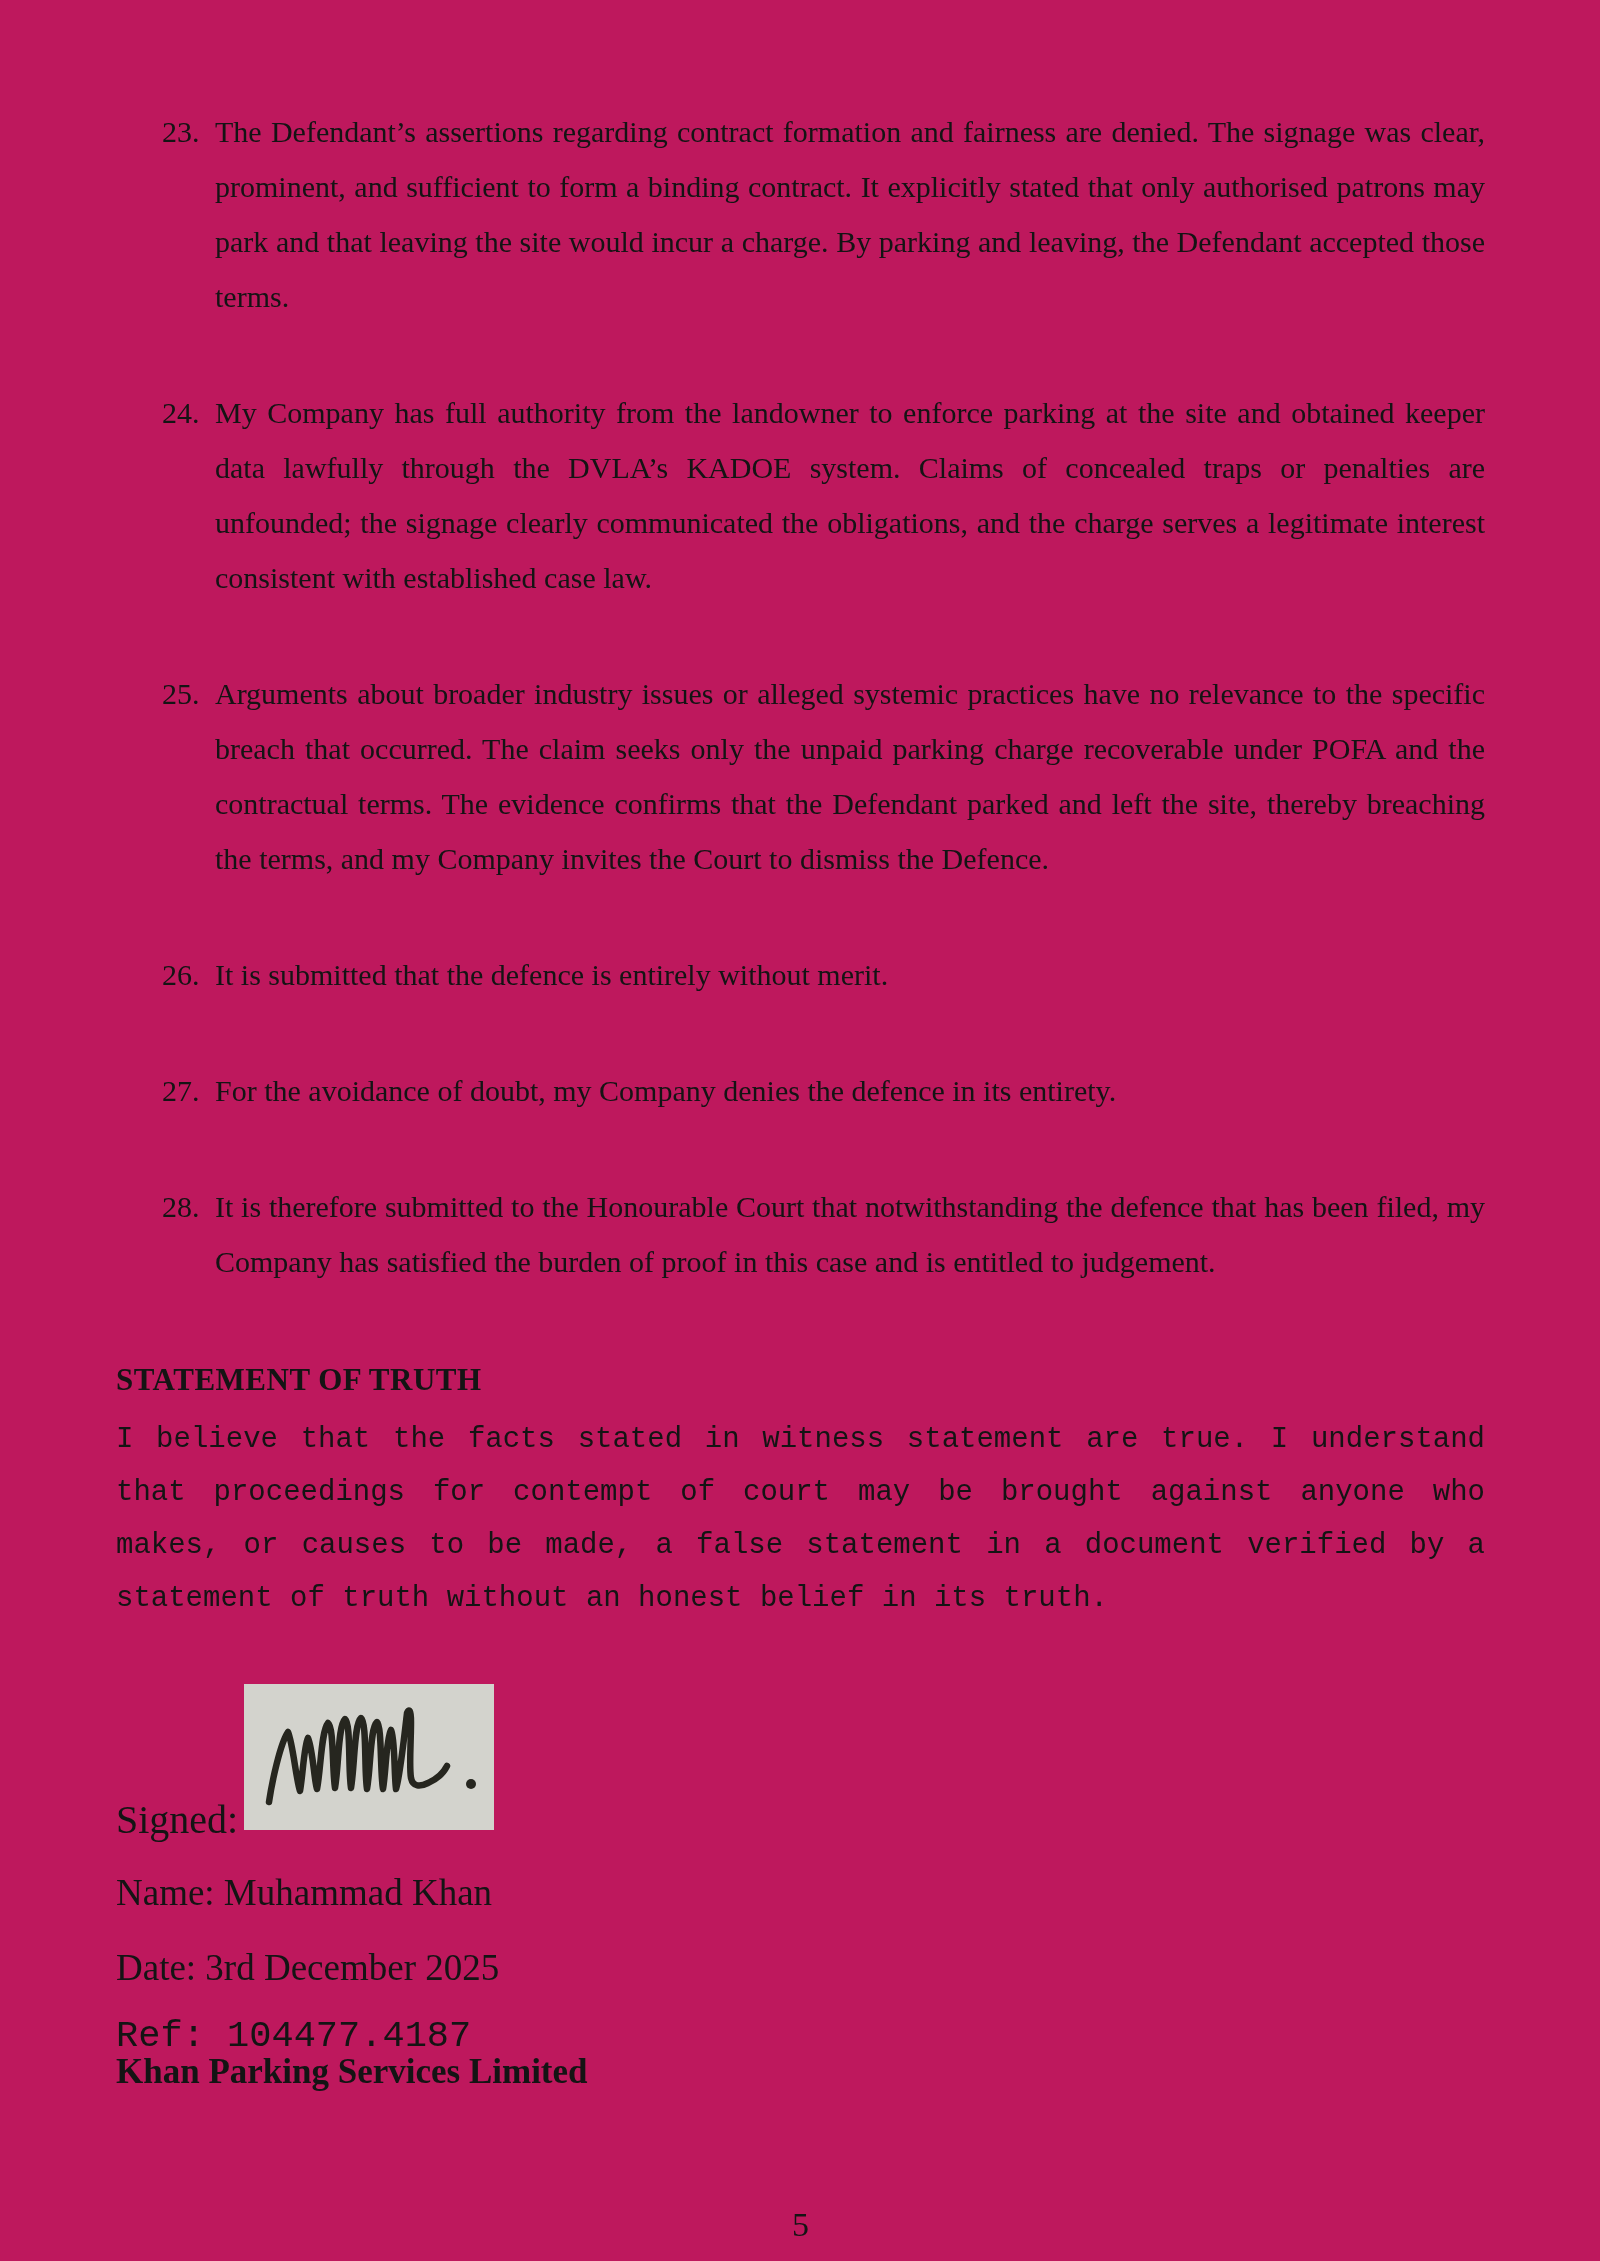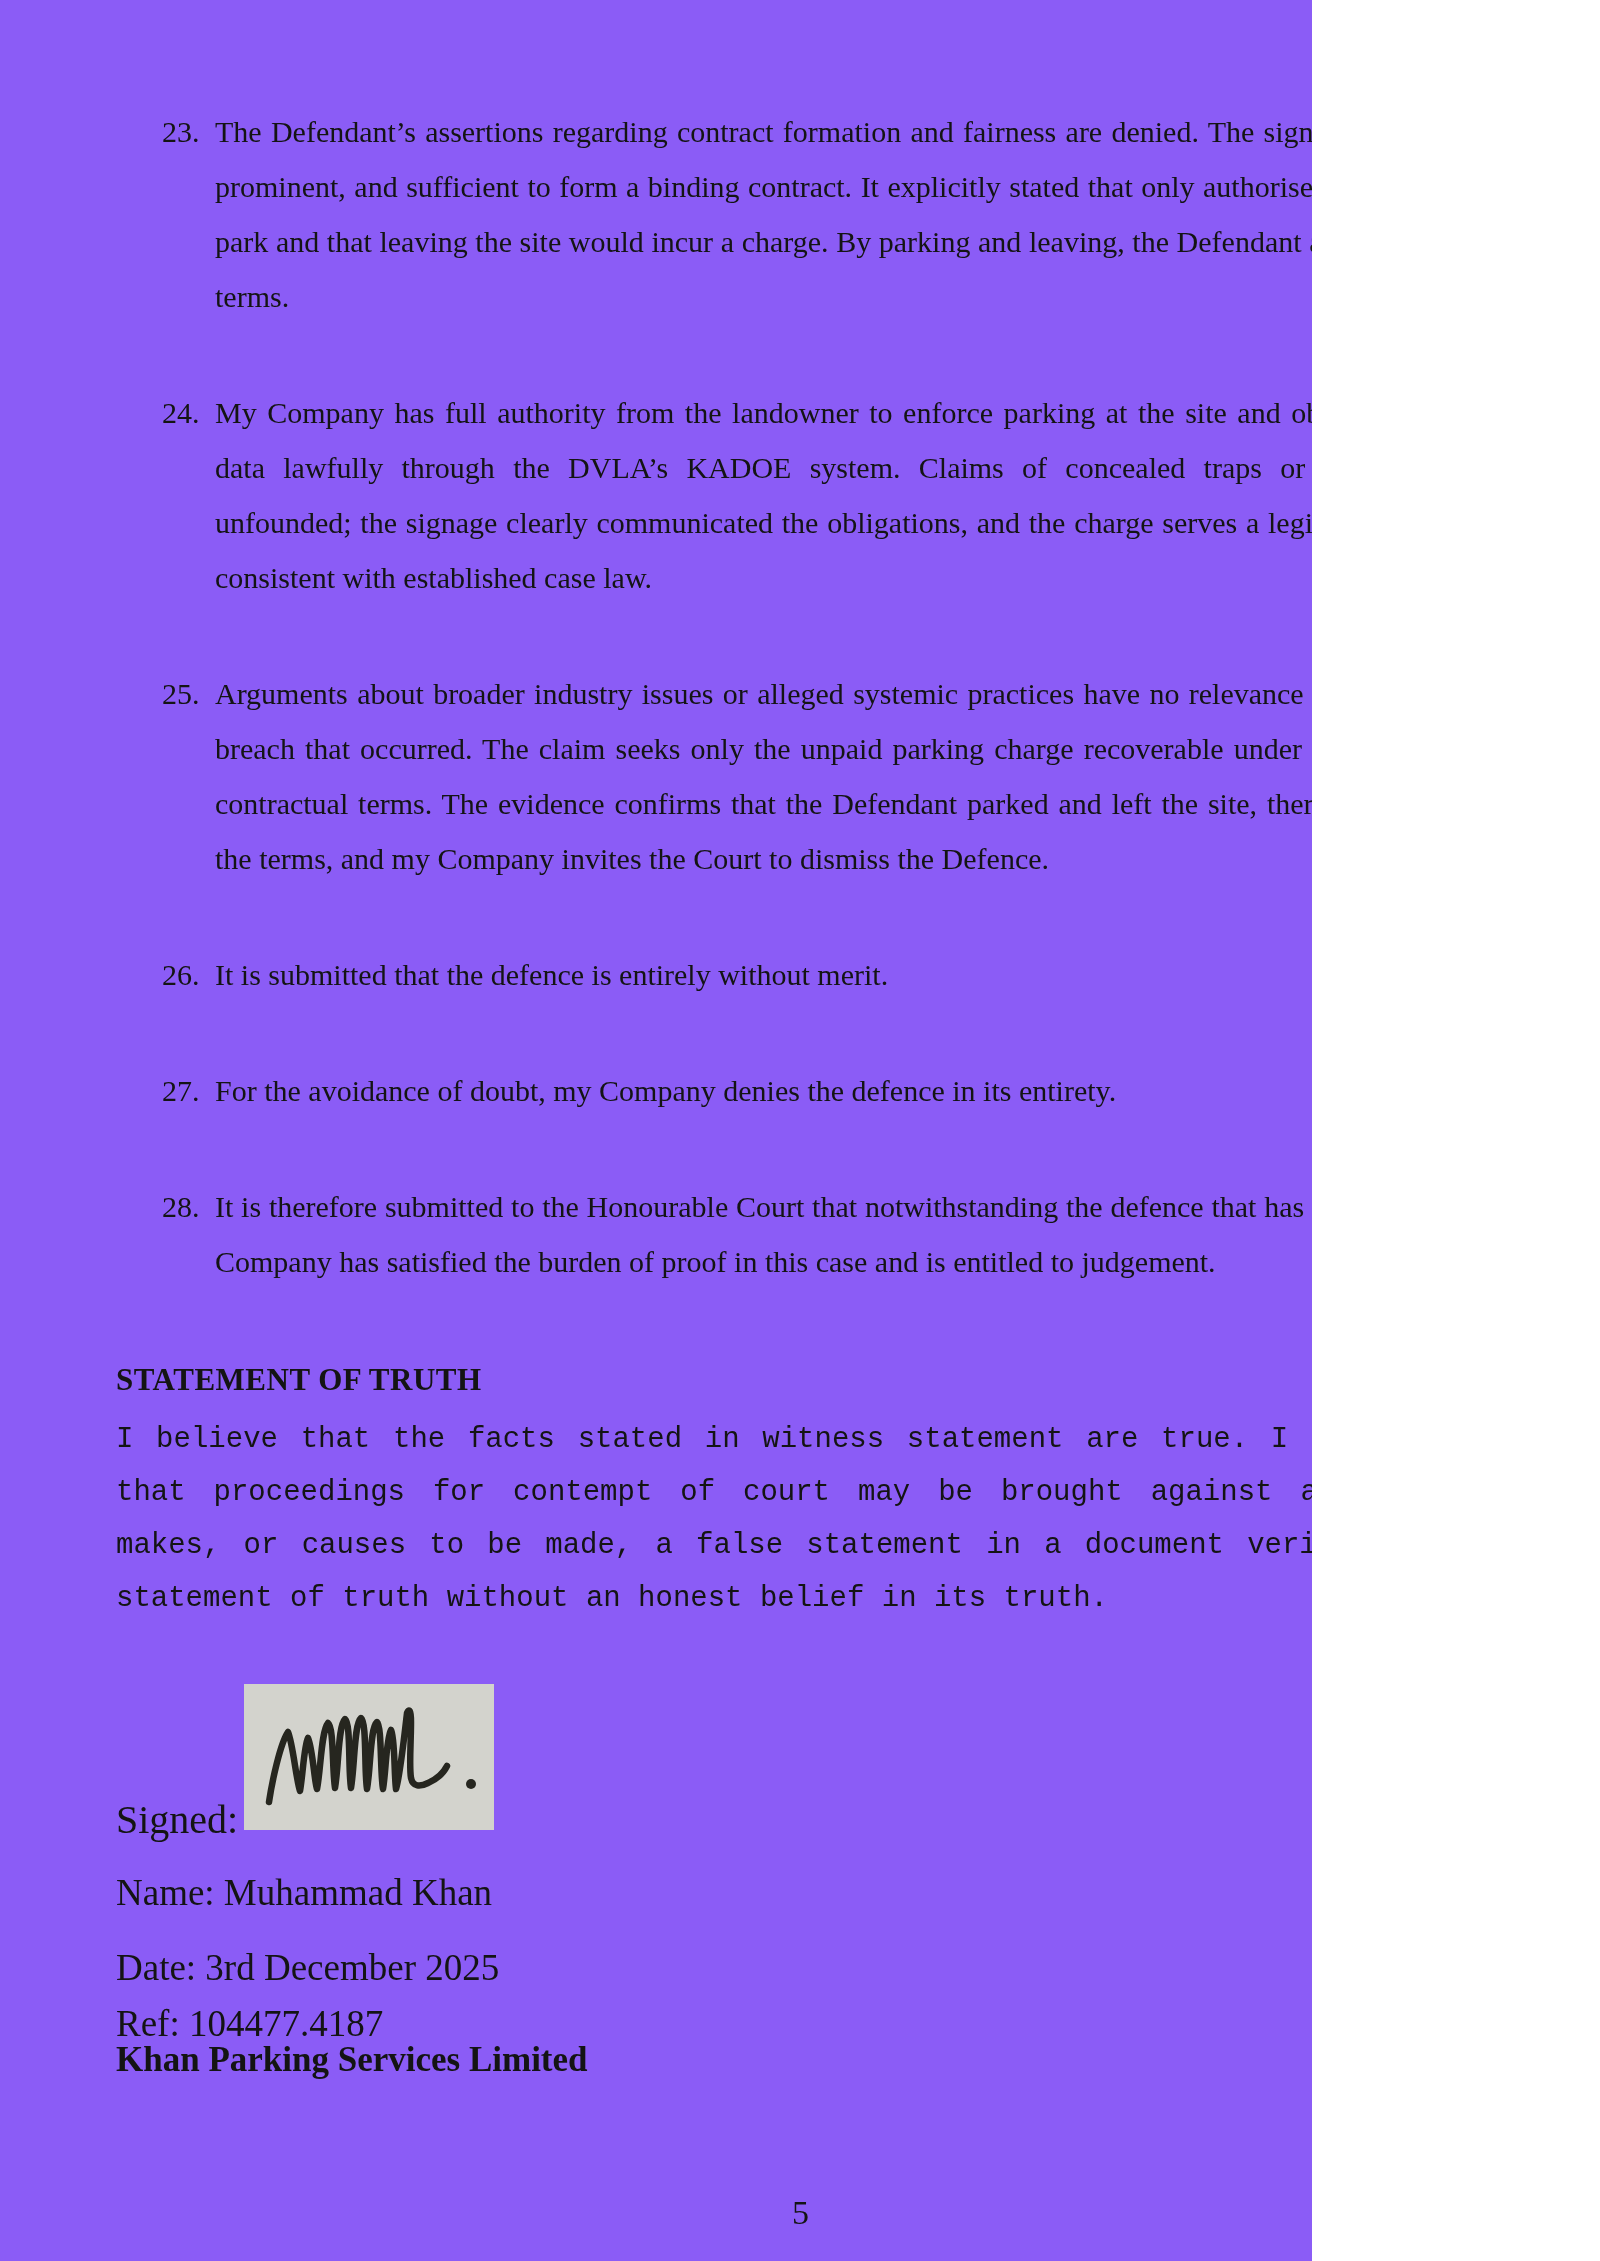--- a/index.html
+++ b/index.html
@@ -2,23 +2,23 @@
 <html><head>
 <meta charset="utf-8">
 <style>
   html, body {
     margin: 0;
     padding: 0;
     background: #ffffff;
   }
   .page {
     position: relative;
-    width: 1312px;
+    width: 1600px;
     height: 2261px;
-    background: #8b5cf6;
+    background: #be185d;
     color: #141414;
     font-family: "Liberation Serif", "DejaVu Serif", serif;
     overflow: hidden;
   }
   .content {
     position: absolute;
     left: 116px;
     top: 104px;
     width: 1369px;
   }
@@ -65,21 +65,21 @@
     width: 250px;
     height: 146px;
     display: block;
   }
   .sig-line {
     font-size: 37px;
     line-height: 44px;
   }
   .line-name { margin-top: 41px; }
   .line-date { margin-top: 31px; }
-  .line-ref  { margin-top: 12px; }
+  .line-ref  { margin-top: 24px; font-family: Liberation Mono, monospace; }
   .line-company {
     margin-top: -8px;
     font-size: 35px;
     line-height: 44px;
     font-weight: bold;
   }
   .page-number {
     margin-top: 111px;
     font-size: 34px;
     line-height: 40px;

